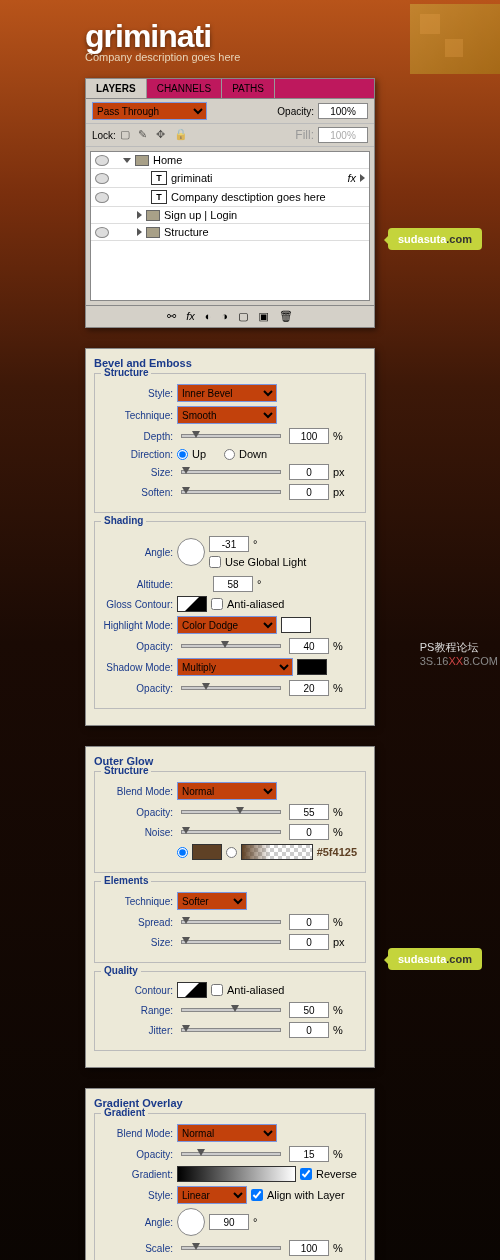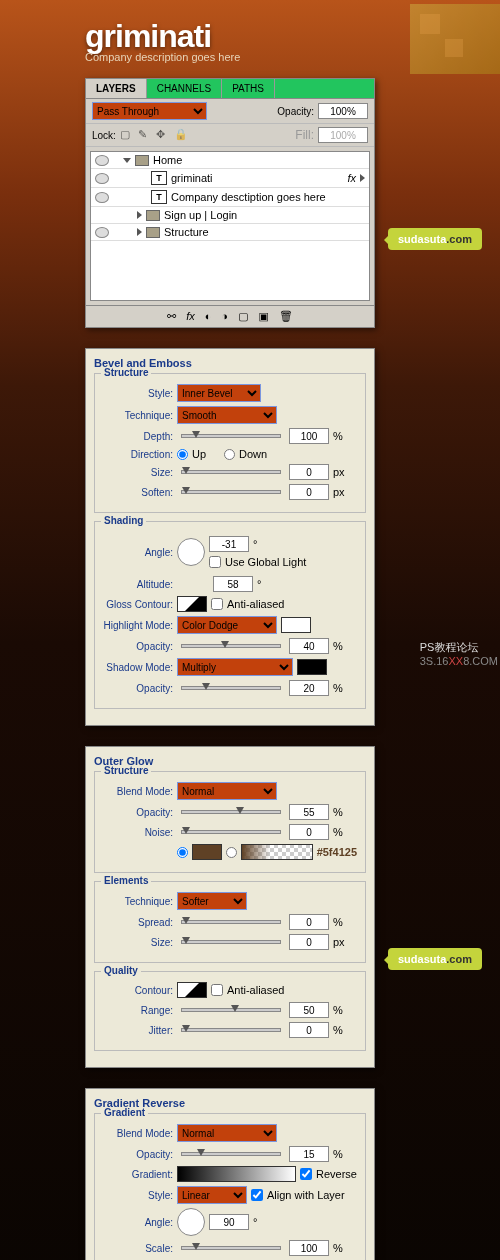--- a/index.html
+++ b/index.html
@@ -5,21 +5,21 @@
 *{box-sizing:border-box;margin:0;padding:0;font-family:Tahoma,Arial,sans-serif;font-size:11px}
 body{width:500px;background:linear-gradient(180deg,#b8541a 0%,#7a2f0d 15%,#3d1808 30%,#1a0a04 50%,#0a0502 100%);min-height:1260px;position:relative}
 .hdr{padding:18px 0 0 85px}
 .logo{color:#fff;font-size:32px;font-weight:bold;letter-spacing:-1px;text-shadow:0 2px 4px rgba(0,0,0,0.5)}
 .tag{color:#e8d4b8;font-size:11px;margin-top:-4px}
 .px{position:absolute;top:4px;right:0;width:90px;height:70px;background:linear-gradient(135deg,#c89838,#a87818);opacity:.7}
 .px::before,.px::after{content:'';position:absolute;background:rgba(255,200,100,.3)}
 .px::before{width:20px;height:20px;top:10px;left:10px}
 .px::after{width:18px;height:18px;top:35px;left:35px}
 .panel{background:#d4d0c8;border:1px solid #888;margin:15px 0 0 85px;width:290px;box-shadow:2px 2px 6px rgba(0,0,0,.5)}
-.tabs{display:flex;background:#22c55e;border-bottom:1px solid #888}
+.tabs{display:flex;background:#be185d;border-bottom:1px solid #888}
 .tab{padding:4px 10px;font-size:10px;border-right:1px solid #999;cursor:pointer}
 .tab.a{background:#d4d0c8;font-weight:bold}
 .trow{display:flex;align-items:center;padding:3px 6px;border-bottom:1px solid #bbb;gap:4px}
 select{font-size:10px;background:#c2410c;border:1px solid #7a96df;height:18px}
 .nbox{width:40px;height:16px;font-size:10px;border:1px solid #888;text-align:center;background:#fff}
 .lbox{width:50px;height:16px;font-size:10px;border:1px solid #888;text-align:center;background:#fff}
 .tree{background:#fff;margin:4px;border:1px solid #888;min-height:150px}
 .trow2{display:flex;align-items:center;padding:2px 4px;border-bottom:1px solid #ddd;gap:4px;font-size:10px}
 .trow2.sel{background:#3d6dd4;color:#fff}
 .eye{width:14px;height:11px;border:1px solid #888;border-radius:50%;background:#ddd}
@@ -132,21 +132,21 @@
 </div>
 
 <div class="bubble" style="top:228px;left:388px"><span>sudasuta</span><span style="color:#333">.com</span></div>
 
 <div class="dlg">
   <div class="dttl">Bevel and Emboss</div>
   <div class="grp">
     <div class="gttl">Structure</div>
     <div class="frow">
         <span class="flbl">Style:</span>
-        <select style="width:84px"><option>Inner Bevel</option></select>
+        <select style="width:100px"><option>Inner Bevel</option></select>
       </div>
     <div class="frow">
         <span class="flbl">Technique:</span>
         <select style="width:100px"><option>Smooth</option></select>
       </div>
     <div class="frow">
         <span class="flbl">Depth:</span>
         <div class="sld p10"></div>
         <input class="nbox" value="100" style="">
         <span>%</span>
@@ -297,21 +297,21 @@
         <div class="sld p0"></div>
         <input class="nbox" value="0" style="">
         <span>%</span>
       </div>
   </div>
 </div>
 
 <div class="bubble" style="top:948px;left:388px"><span>sudasuta</span><span style="color:#333">.com</span></div>
 
 <div class="dlg">
-  <div class="dttl">Gradient Reverse</div>
+  <div class="dttl">Gradient Overlay</div>
   <div class="grp">
     <div class="gttl">Gradient</div>
     <div class="frow">
         <span class="flbl">Blend Mode:</span>
         <select style="width:100px"><option>Normal</option></select>
       </div>
     <div class="frow">
         <span class="flbl">Opacity:</span>
         <div class="sld p15"></div>
         <input class="nbox" value="15" style="">

